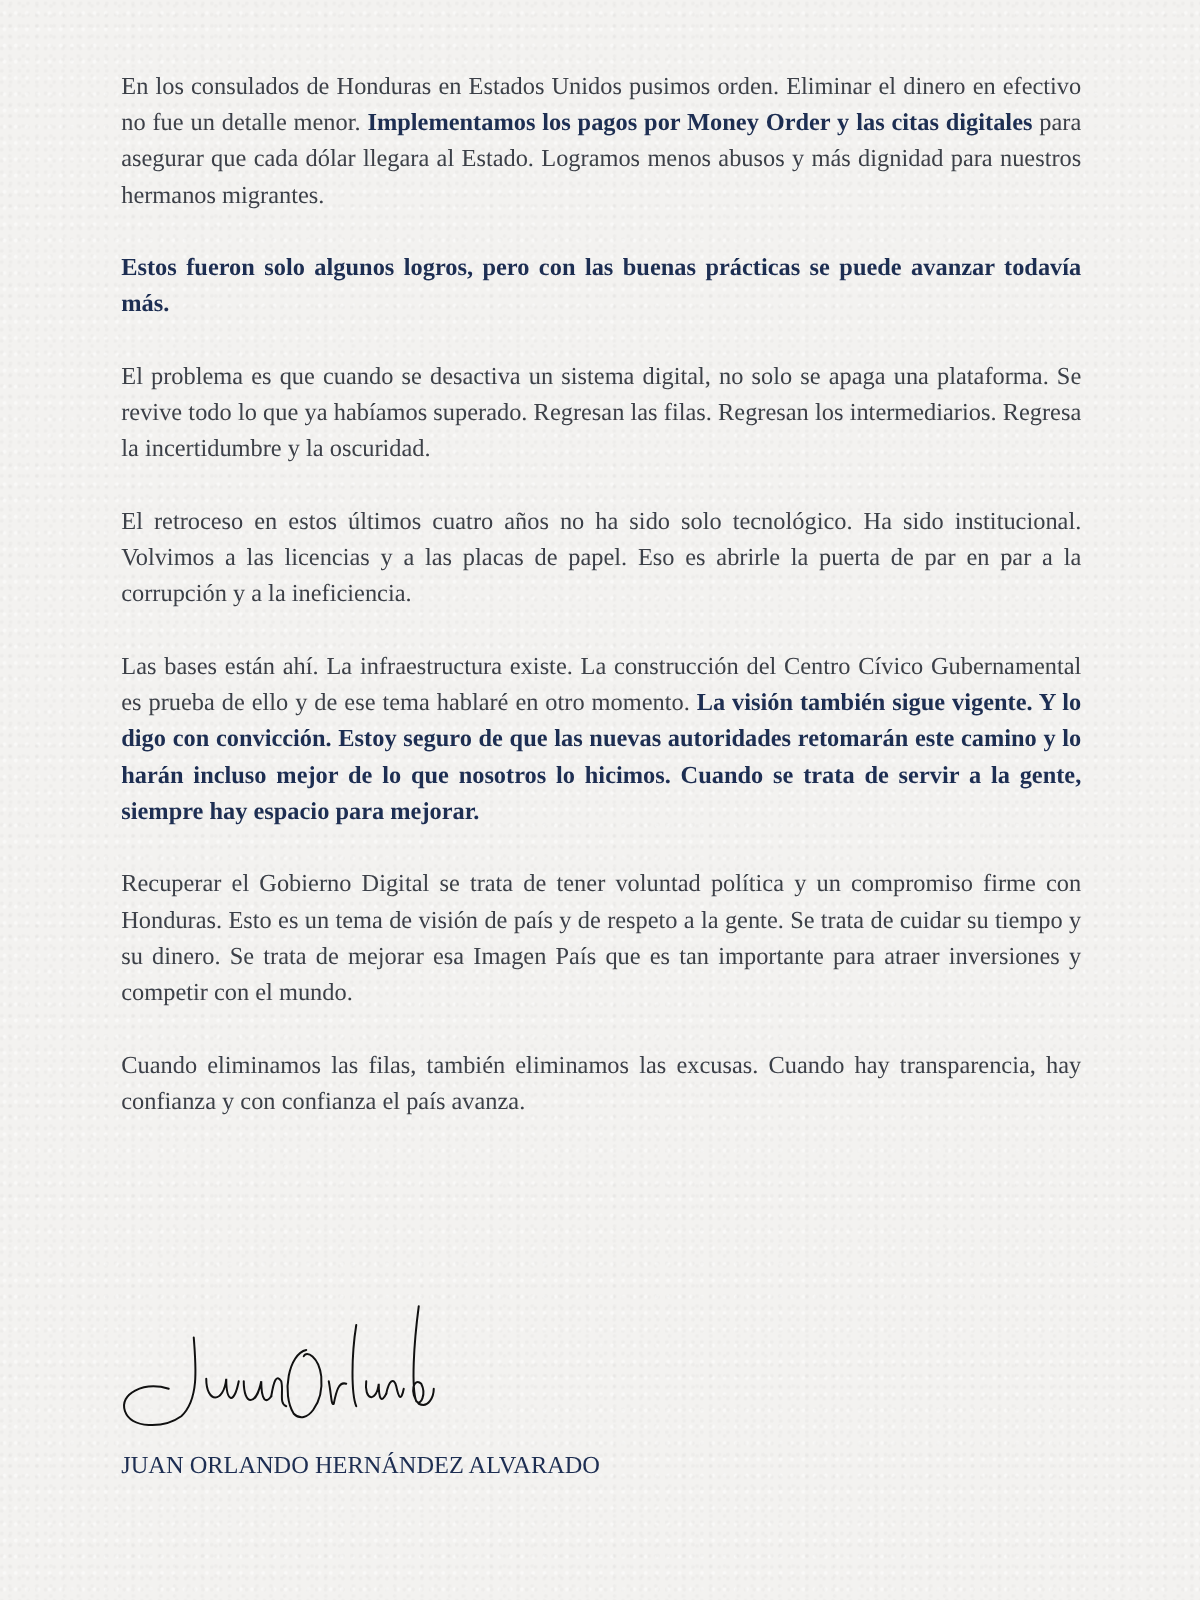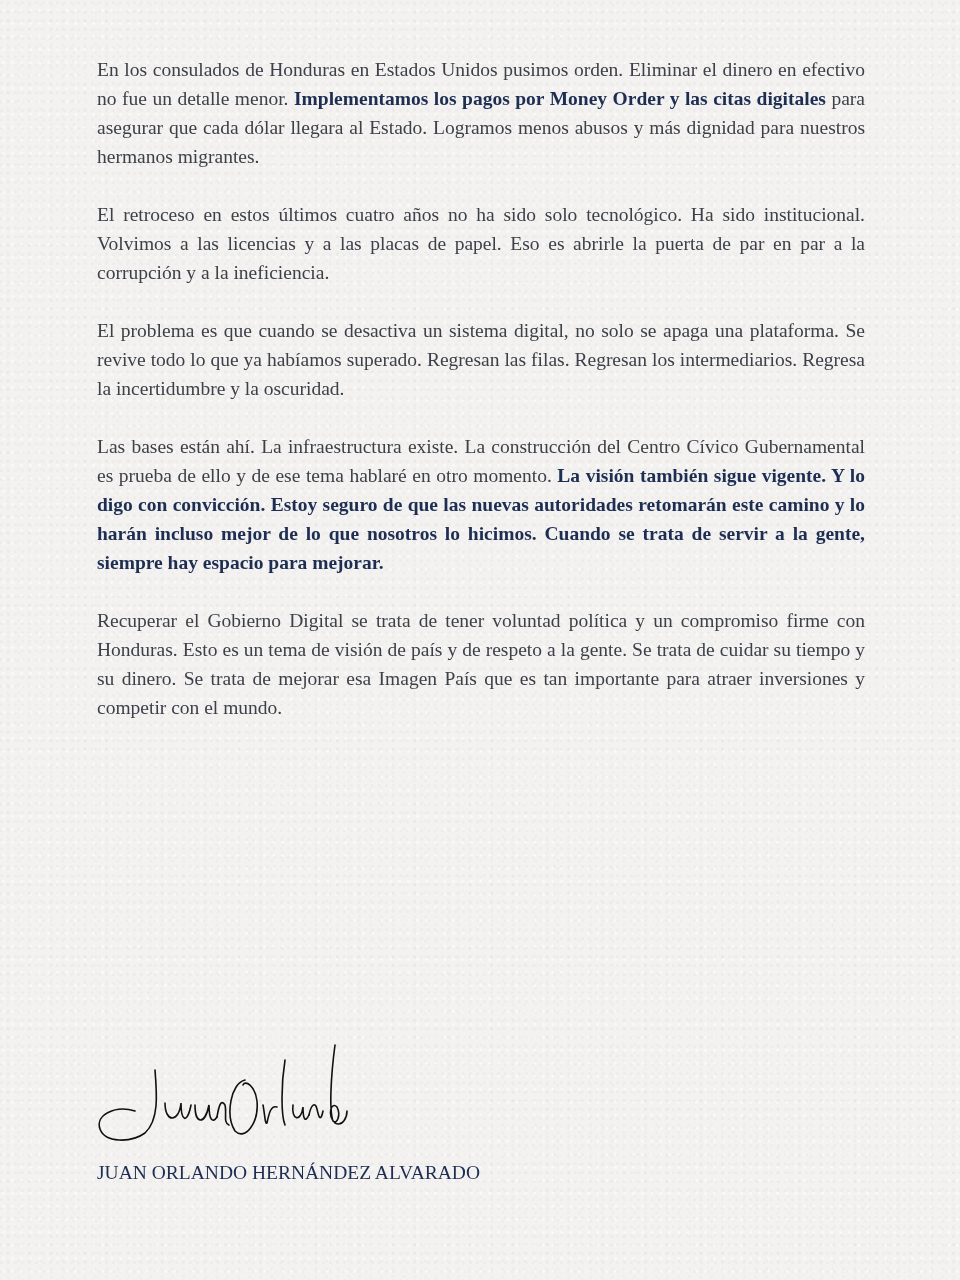--- a/index.html
+++ b/index.html
@@ -26,24 +26,26 @@
     position: absolute; left: 97px; top: 1158px;
     font-family: "Liberation Serif", serif; font-weight: normal;
     color: #1d2e52; font-size: 19.5px; line-height: 29px;
   }
 </style>
 </head>
 <body>
 
 <div class="letter" id="letter">
     <p><span>En los consulados de Honduras en Estados Unidos pusimos orden. Eliminar el dinero en efectivo no fue un detalle menor. </span><b>Implementamos los pagos por Money Order y las citas digitales</b><span> para asegurar que cada dólar llegara al Estado. Logramos menos abusos y más dignidad para nuestros hermanos migrantes.</span></p>
+    <p><b>Estos fueron solo algunos logros, pero con las buenas prácticas se puede avanzar todavía más.</b></p>
+    <p><span>El problema es que cuando se desactiva un sistema digital, no solo se apaga una plataforma. Se revive todo lo que ya habíamos superado. Regresan las filas. Regresan los intermediarios. Regresa la incertidumbre y la oscuridad.</span></p>
     <p><span>El retroceso en estos últimos cuatro años no ha sido solo tecnológico. Ha sido institucional. Volvimos a las licencias y a las placas de papel. Eso es abrirle la puerta de par en par a la corrupción y a la ineficiencia.</span></p>
-    <p><span>El problema es que cuando se desactiva un sistema digital, no solo se apaga una plataforma. Se revive todo lo que ya habíamos superado. Regresan las filas. Regresan los intermediarios. Regresa la incertidumbre y la oscuridad.</span></p>
     <p><span>Las bases están ahí. La infraestructura existe. La construcción del Centro Cívico Gubernamental es prueba de ello y de ese tema hablaré en otro momento. </span><b>La visión también sigue vigente. Y lo digo con convicción. Estoy seguro de que las nuevas autoridades retomarán este camino y lo harán incluso mejor de lo que nosotros lo hicimos. Cuando se trata de servir a la gente, siempre hay espacio para mejorar.</b></p>
     <p><span>Recuperar el Gobierno Digital se trata de tener voluntad política y un compromiso firme con Honduras. Esto es un tema de visión de país y de respeto a la gente. Se trata de cuidar su tiempo y su dinero. Se trata de mejorar esa Imagen País que es tan importante para atraer inversiones y competir con el mundo.</span></p>
+    <p><span>Cuando eliminamos las filas, también eliminamos las excusas. Cuando hay transparencia, hay confianza y con confianza el país avanza.</span></p>
   </div>
 
 <svg class="sig" viewBox="0 0 260 125" fill="none" stroke="#111" stroke-width="1.6" stroke-linecap="round">
   <path d="M60 45 C62 70, 64 95, 50 108 C36 118, 10 118, 5 104 C0 90, 20 80, 40 86"></path>
   <path d="M70 78 C70 98, 84 98, 86 78 C86 96, 92 100, 96 80"></path>
   <path d="M100 80 C100 100, 110 100, 114 80 C114 96, 118 98, 122 92"></path>
   <path d="M122 92 C124 80, 126 74, 130 80 C132 88, 128 98, 134 100"></path>
   <path d="M150 55 C136 58, 130 90, 140 106 C150 116, 164 98, 162 76 C160 60, 150 55, 148 60"></path>
   <path d="M168 80 C170 90, 170 100, 172 98 C174 88, 176 80, 182 82"></path>
   <path d="M190 35 C186 60, 186 90, 190 100"></path>

